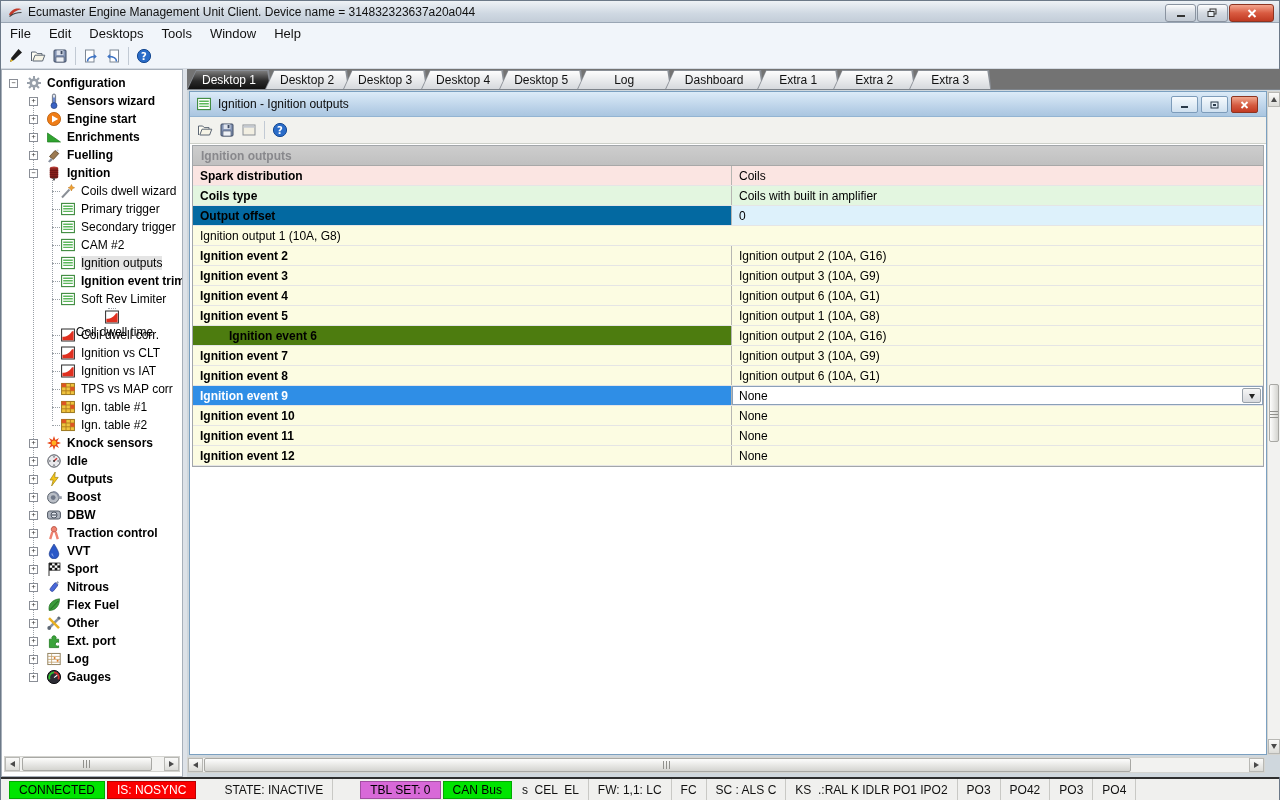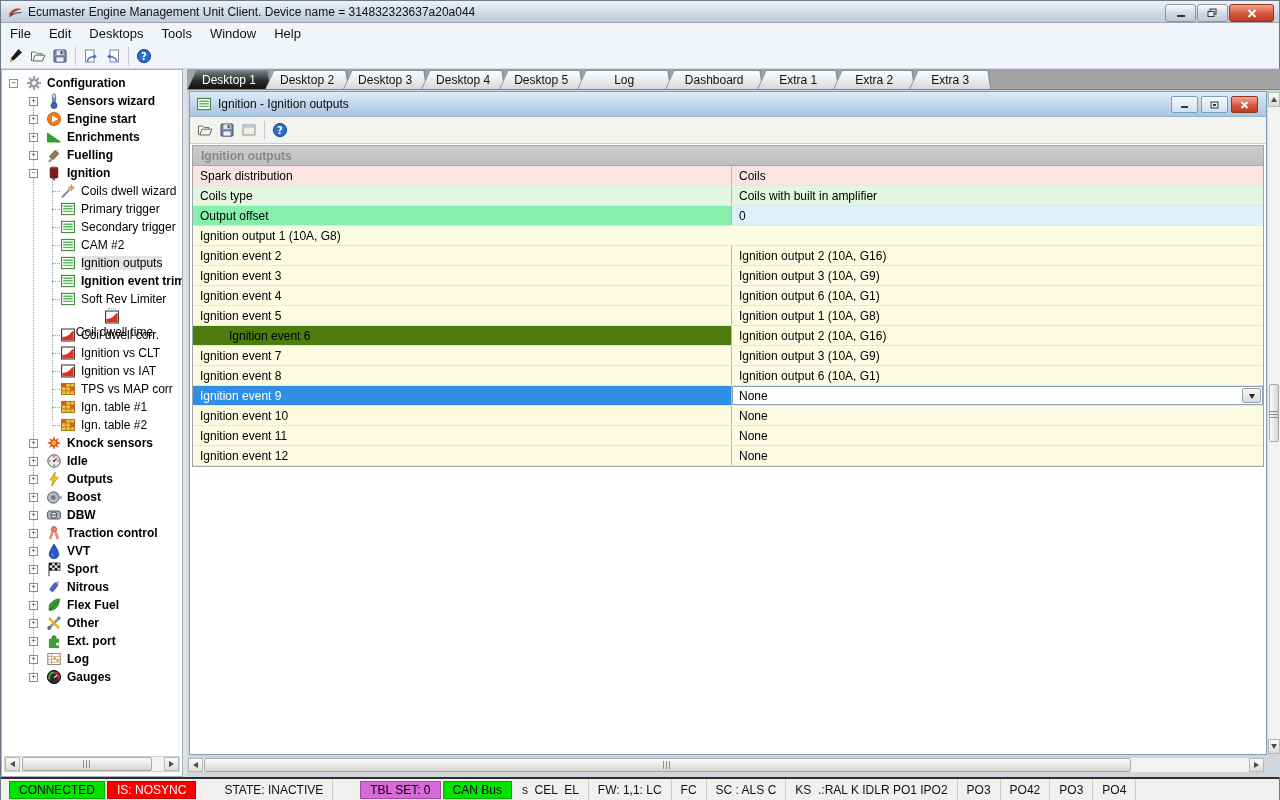--- a/index.html
+++ b/index.html
@@ -41,21 +41,21 @@
   .tlabel{margin-left:5px;}
   .tlabel.b{font-weight:700;}
   .tlabel.sel{background:#e4e4e4;}
   .sb-hscroll{position:absolute;left:2px;bottom:4px;width:176px;height:16px;}
 
   
   .splitter{position:absolute;left:182px;top:0;width:4px;height:708px;background:#dde2e8;}
 
   
   .mdi{position:absolute;left:186px;top:0;width:1094px;height:708px;background:#cfd7dd;}
-  .tabbar{position:absolute;left:0;top:0;width:100%;height:20px;background:#a3a3a3;
+  .tabbar{position:absolute;left:0;top:0;width:100%;height:20px;background:#737373;
     border-bottom:1px solid #7d8courier08a;border-bottom:1px solid #7d838a;display:flex;align-items:flex-end;}
   .tab{height:19px;margin-right:-6px;padding:1px 1px 0 1px;clip-path:polygon(9px 0,calc(100% - 2px) 0,100% 100%,0 100%);
     background:#8a8f96;box-sizing:border-box;}
   .tab-in{height:100%;clip-path:polygon(8.2px 0,calc(100% - 2.8px) 0,100% 100%,0 100%);
     background:linear-gradient(#fdfdfd,#d6d9dd);display:flex;align-items:center;justify-content:center;
     font-size:12px;color:#111;padding:0 14px;}
   .tab.active .tab-in{background:linear-gradient(#7b7b7b,#2a2a2a 55%,#111);color:#fff;}
 
   
   .child{position:absolute;left:2px;top:22px;width:1078px;height:664px;background:#fff;
@@ -67,21 +67,21 @@
   .cbtn{width:25px;height:15px;border:1px solid #7d9cba;border-radius:2px;
     background:linear-gradient(#f6fafd,#cfe0ef);display:flex;align-items:center;justify-content:center;}
   .cbtn.close{background:linear-gradient(#f0a78e,#d55b41 55%,#c23a22);border-color:#8d3421;}
   .ctoolbar{height:26px;background:#f2f2ee;border-bottom:1px solid #cdd0c9;display:flex;align-items:center;padding-left:4px;}
 
   
   .panel{position:absolute;left:2px;top:53px;right:2px;border:1px solid #a2a6aa;box-sizing:border-box;}
   .phead{height:19px;background:linear-gradient(#cdcdcd,#c0c0c0);border-bottom:1px solid #a8a8a8;
     font-size:12px;font-weight:700;color:#88888c;display:flex;align-items:center;padding-left:8px;}
   .prow{height:20px;display:flex;font-size:12px;color:#000;box-sizing:border-box;border-bottom:1px solid rgba(0,0,0,.10);}
-  .pcell{width:539px;flex:none;display:flex;align-items:center;padding-left:7px;box-sizing:border-box;border-right:1px solid #b6b6b2;}
+  .pcell{width:539px;flex:none;display:flex;align-items:center;padding-left:7px;box-sizing:border-box;border-right:1px solid #b6b6b2;font-weight:bold;}
   .vcell{flex:1;display:flex;align-items:center;padding-left:7px;box-sizing:border-box;position:relative;}
   .prow.sel .pcell{background:#2f8ee6 !important;color:#fff;}
   .prow.sel .vcell{background:#fff !important;border:1px solid #8aa0b8;padding-left:6px;}
   .ddbtn{position:absolute;right:1px;top:1px;bottom:1px;width:17px;border:1px solid #98a0a8;border-radius:2px;
     background:linear-gradient(#f6f6f6,#d8dade);display:flex;align-items:center;justify-content:center;}
   .arr-d{width:0;height:0;border:3.5px solid transparent;border-top:5px solid #222;margin-top:4px;}
 
   
   .hscroll,.vscroll{background:#f2f2f0;border:1px solid #d4d4d0;box-sizing:border-box;}
   .hscroll{display:flex;align-items:stretch;}
@@ -622,21 +622,21 @@
                   <span>Coils</span>
                 </div>
               </div>
               <div class="prow">
                 <div class="pcell" style="background: rgb(227, 246, 224);">Coils type</div>
                 <div class="vcell" style="background: rgb(227, 246, 224);">
                   <span>Coils with built in amplifier</span>
                 </div>
               </div>
               <div class="prow">
-                <div class="pcell" style="background: #86efac;">Output offset</div>
+                <div class="pcell" style="background: #0369a1;">Output offset</div>
                 <div class="vcell" style="background: rgb(221, 241, 251);">
                   <span>0</span>
                 </div>
               </div>
               <div class="prow">
                 <div class="vcell" style="background: rgb(252, 252, 226);">
                   <span>Ignition output 1 (10A, G8)</span>
                 </div>
               </div>
               <div class="prow">

